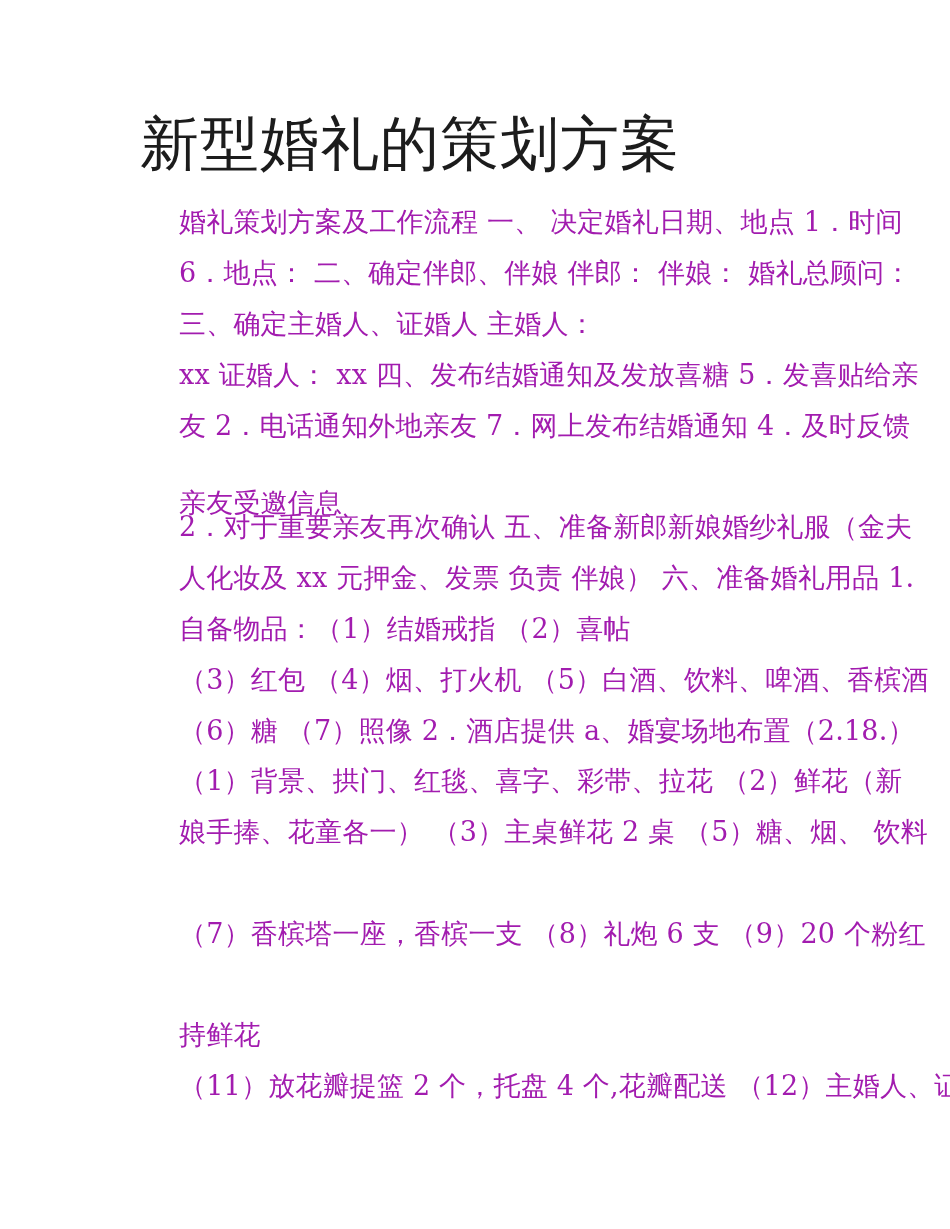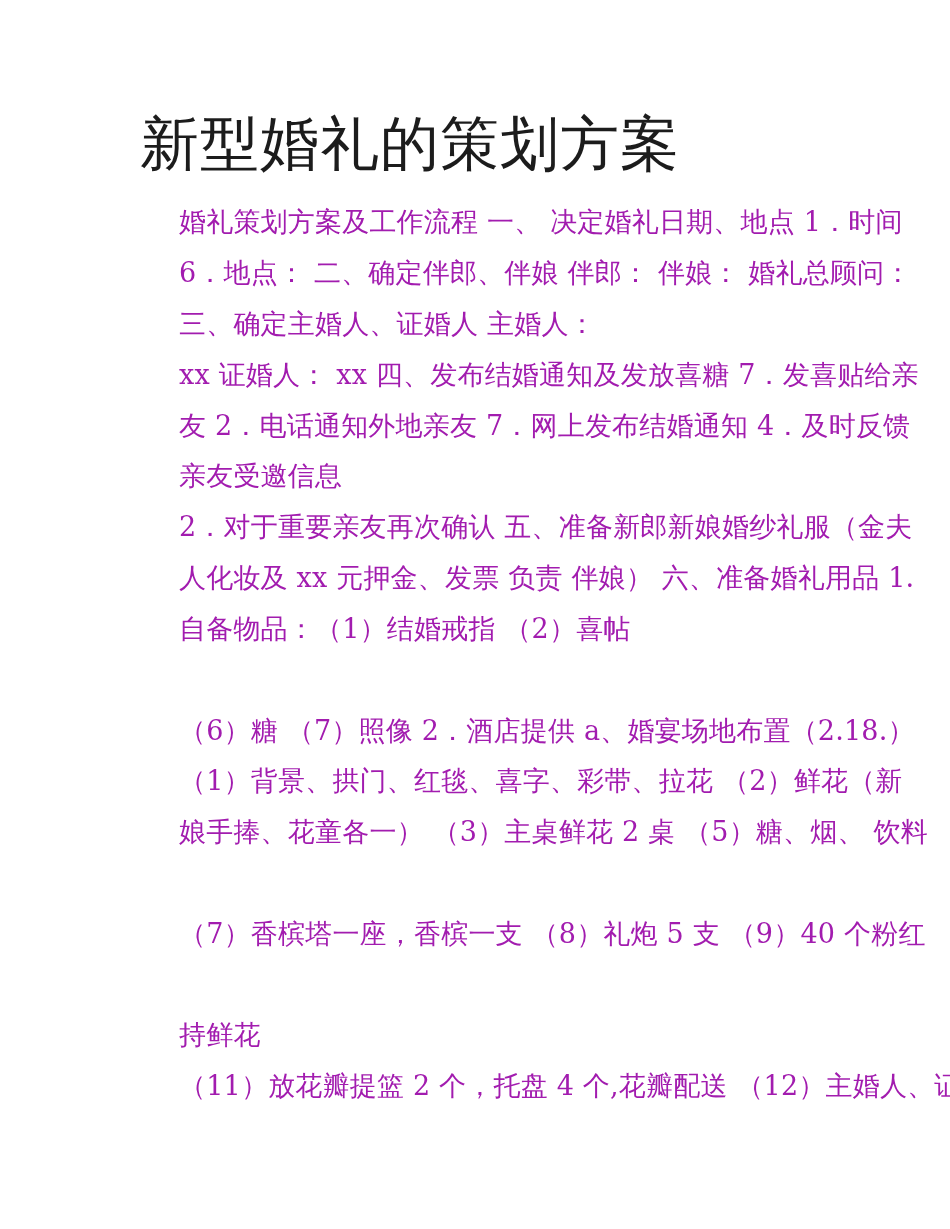--- a/index.html
+++ b/index.html
@@ -48,25 +48,26 @@
   </style>
 </head>
 <body>
 
 <div class="page">
   <h1 class="title">新型婚礼的策划方案</h1>
 
   <div class="line" style="top:205px">婚礼策划方案及工作流程 一、 决定婚礼日期、地点 1．时间</div>
   <div class="line" style="top:256px">6．地点： 二、确定伴郎、伴娘 伴郎： 伴娘： 婚礼总顾问：</div>
   <div class="line" style="top:307px">三、确定主婚人、证婚人 主婚人：</div>
-  <div class="line" style="top:358px">xx 证婚人： xx 四、发布结婚通知及发放喜糖 7．发喜贴给亲</div>
+  <div class="line" style="top:358px">xx 证婚人： xx 四、发布结婚通知及发放喜糖 5．发喜贴给亲</div>
   <div class="line" style="top:409px">友 2．电话通知外地亲友 7．网上发布结婚通知 4．及时反馈</div>
-  <div class="line" style="top:459px">亲友受邀信息</div>
+  <div class="line" style="top:486px">亲友受邀信息</div>
   <div class="line" style="top:510px">2．对于重要亲友再次确认 五、准备新郎新娘婚纱礼服（金夫</div>
   <div class="line" style="top:561px">人化妆及 xx 元押金、发票 负责 伴娘） 六、准备婚礼用品 1.</div>
   <div class="line" style="top:612px">自备物品：（1）结婚戒指 （2）喜帖</div>
+  <div class="line" style="top:663px">（3）红包 （4）烟、打火机 （5）白酒、饮料、啤酒、香槟酒</div>
   <div class="line" style="top:714px">（6）糖 （7）照像 2．酒店提供 a、婚宴场地布置（2.18.）</div>
   <div class="line" style="top:764px">（1）背景、拱门、红毯、喜字、彩带、拉花 （2）鲜花（新</div>
   <div class="line" style="top:815px">娘手捧、花童各一） （3）主桌鲜花 2 桌 （5）糖、烟、 饮料</div>
-  <div class="line" style="top:917px">（7）香槟塔一座，香槟一支 （8）礼炮 5 支 （9）40 个粉红</div>
+  <div class="line" style="top:917px">（7）香槟塔一座，香槟一支 （8）礼炮 6 支 （9）20 个粉红</div>
   <div class="line" style="top:1018px">持鲜花</div>
   <div class="line" style="top:1069px">（11）放花瓣提篮 2 个，托盘 4 个,花瓣配送 （12）主婚人、证</div>
 </div>
 
 </body></html>

